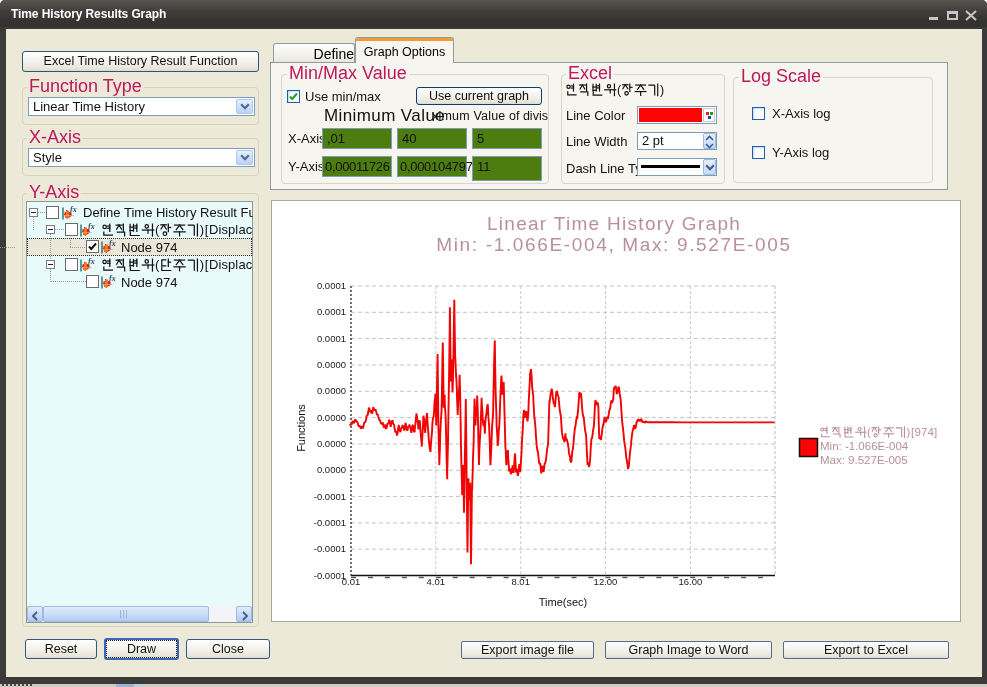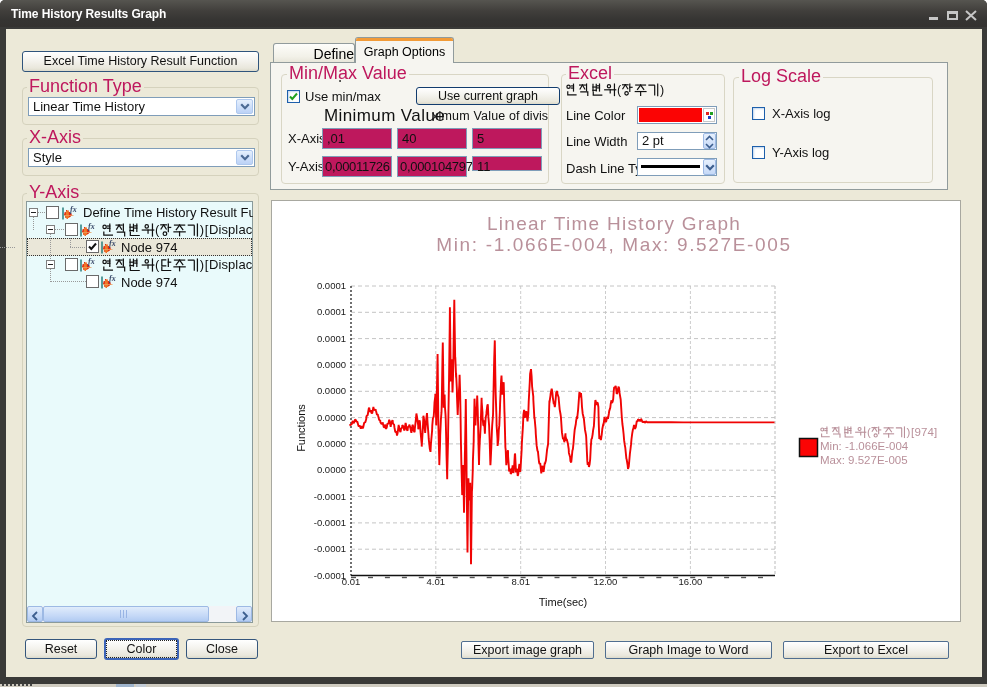--- a/index.html
+++ b/index.html
@@ -2,21 +2,21 @@
 <html><head><meta charset="utf-8"><style>
 *{margin:0;padding:0;box-sizing:border-box}
 body{width:987px;height:687px;position:relative;background:#fff;font-family:"Liberation Sans",sans-serif;overflow:hidden}
 .abs{position:absolute}
 .win{position:absolute;left:0;top:0;width:987px;height:684px;background:#3a3a38;border-radius:5px 5px 0 0}
 .tbar{position:absolute;left:0;top:0;width:987px;height:27px;background:linear-gradient(#565550,#413f3c 40%,#353432 75%,#343230);border-radius:5px 5px 0 0}
 .client{position:absolute;left:6px;top:29px;width:976px;height:648px;background:#ece9d8}
 .grp{position:absolute;border:1px solid #d5d2bd;border-radius:4px}
 .grplbl{position:absolute;color:#be185d;font-size:18px;line-height:13px;padding:0 2px}
 .xpbtn{position:absolute;border:1px solid #35567c;border-radius:3px;background:linear-gradient(#ffffff,#f4f3ee 45%,#e9e7dc 85%,#dcdacb);font-size:12.5px;color:#111;text-align:center}
-.edit{position:absolute;border:1px solid #7f9db9;background:#be185d;font-size:13px;color:#111}
+.edit{position:absolute;border:1px solid #7f9db9;background:#4d7c0f;font-size:13px;color:#111}
 .combo{position:absolute;border:1px solid #7f9db9;background:#fff}
 .cbtn{position:absolute;right:1px;top:1px;bottom:1px;width:17px;background:linear-gradient(#e6f0fd,#cfe0fa 50%,#bcd2f6);border:1px solid #aec8ee;border-radius:2px;display:flex;align-items:center;justify-content:center}
 .lbl{position:absolute;font-size:13px;color:#111;line-height:14px;white-space:nowrap}
 </style></head><body>
 
 <div class="win"></div>
 <div class="tbar"></div>
 <div class="abs" style="left:0;top:684px;width:987px;height:3px;background:#cfcbc0"></div>
 <div class="abs" style="left:2px;top:684px;width:30px;height:2px;background:repeating-linear-gradient(90deg,#444 0 2px,#cfcbc0 2px 4px)"></div>
 <div class="abs" style="left:116px;top:684px;width:18px;height:3px;background:#9fb4cc"></div>
@@ -260,46 +260,46 @@
 <div class="abs" style="left:27px;top:606px;width:16px;height:16px;background:linear-gradient(#e0ecfb,#c6d9f7 60%,#b2cbf2);border:1px solid #9db9e4;border-radius:2px"><svg width="8" height="10" style="margin:2px 0 0 3px">
       <path d="M6,1 L2,5 L6,9" fill="none" stroke="#3c5e8e" stroke-width="1.8"></path>
     </svg></div>
 <div class="abs" style="left:236px;top:606px;width:16px;height:16px;background:linear-gradient(#e0ecfb,#c6d9f7 60%,#b2cbf2);border:1px solid #9db9e4;border-radius:2px"><svg width="8" height="10" style="margin:2px 0 0 4px">
       <path d="M2,1 L6,5 L2,9" fill="none" stroke="#3c5e8e" stroke-width="1.8"></path>
     </svg></div>
 <div class="abs" style="left:43px;top:606px;width:166px;height:16px;background:linear-gradient(#e0ecfb,#c6d9f7 60%,#b2cbf2);border:1px solid #9db9e4;border-radius:2px"></div>
 <div class="abs" style="left:120px;top:610px;width:9px;height:8px;background:repeating-linear-gradient(90deg,#98b4e4 0 1px,transparent 1px 3px)"></div>
 <div class="xpbtn" style="left:25px;top:639px;width:72px;height:20px;line-height:18px">Reset</div>
 <div class="xpbtn" style="left:104px;top:638px;width:75px;height:22px;border:2px solid #3c64b8;border-radius:3px">
-    <div style="position:absolute;left:0px;top:0px;right:0px;bottom:0px;outline:1px dotted #222;outline-offset:-1px;line-height:18px">Color</div>
-  </div>
-<div class="xpbtn" style="left:186px;top:639px;width:72px;height:20px;line-height:18px">Close</div>
+    <div style="position:absolute;left:0px;top:0px;right:0px;bottom:0px;outline:1px dotted #222;outline-offset:-1px;line-height:18px">Draw</div>
+  </div>
+<div class="xpbtn" style="left:186px;top:639px;width:84px;height:20px;line-height:18px">Close</div>
 <div class="abs" style="left:270px;top:62px;width:678px;height:128px;background:#f6f5f0;border:1px solid #919b9c"></div>
 <div class="abs" style="left:273px;top:43px;width:82px;height:19px;background:linear-gradient(#fdfdfa,#f2f1e8 70%,#e8e6da);border:1px solid #919b9c;border-bottom:none;border-radius:3px 3px 0 0;font-size:14px;text-align:right;line-height:20px">Define Graph</div>
 <div class="abs" style="left:355px;top:37px;width:99px;height:26px;background:#f6f5f0;border:1px solid #919b9c;border-bottom:none;border-radius:3px 3px 0 0;overflow:hidden;font-size:12.5px;text-align:center;line-height:29px"><div style="position:absolute;left:0;top:0;width:100%;height:3px;background:#f29b38"></div>Graph Options</div>
 <div class="grp" style="left:281px;top:74px;width:268px;height:110px;border-color:#d9d6c5"></div>
 <div class="grplbl" style="left:287px;top:67px;background:#f6f5f0">Min/Max Value</div>
 <div style="position:absolute;left:287px;top:90px;width:13px;height:13px;background:#fff;border:1px solid #1d5fab;box-sizing:border-box;box-shadow:inset 1px 1px 2px #c0d4ec">
     <svg width="11" height="11" style="position:absolute;left:0px;top:0px">
       <path d="M2,5.5 L4.3,8 L9,2.5" fill="none" stroke="#21a121" stroke-width="2"></path>
     </svg>
   </div>
 <div class="lbl" style="left:305px;top:90px">Use min/max</div>
-<div class="xpbtn" style="left:416px;top:87px;width:144px;height:18px;line-height:16px;border:1px solid #123c6e">Use current graph</div>
+<div class="xpbtn" style="left:416px;top:87px;width:126px;height:18px;line-height:16px;border:1px solid #123c6e">Use current graph</div>
 <div class="lbl" style="left:324px;top:109px;font-size:17px;letter-spacing:.4px">Minimum Value</div>
 <div class="lbl" style="left:432px;top:109px;font-size:12.5px;letter-spacing:.2px">ximum Value</div>
 <div class="abs" style="left:509px;top:109px;width:39px;height:13px;overflow:hidden;font-size:12.5px;color:#111;white-space:nowrap">of divisio</div>
 <div class="lbl" style="left:288px;top:132px">X-Axis</div>
 <div class="lbl" style="left:288px;top:160px">Y-Axis</div>
 <div class="edit" style="left:322px;top:128px;width:70px;height:21px;line-height:19px;padding-left:4px">,01</div>
 <div class="edit" style="left:397px;top:128px;width:70px;height:21px;line-height:19px;padding-left:4px">40</div>
 <div class="edit" style="left:472px;top:128px;width:70px;height:21px;line-height:19px;padding-left:4px">5</div>
 <div class="edit" style="left:322px;top:156px;width:70px;height:21px;line-height:19px;padding-left:2px;letter-spacing:-.3px">0,00011726</div>
 <div class="edit" style="left:397px;top:156px;width:70px;height:21px;line-height:19px;padding-left:2px;letter-spacing:-.3px">0,000104797</div>
-<div class="edit" style="left:472px;top:156px;width:70px;height:15px;line-height:19px;padding-left:4px">11</div>
+<div class="edit" style="left:472px;top:156px;width:70px;height:25px;line-height:19px;padding-left:4px">11</div>
 <div class="grp" style="left:561px;top:74px;width:164px;height:110px;border-color:#d9d6c5"></div>
 <div class="grplbl" style="left:566px;top:67px;background:#f6f5f0">Excel</div>
 <div class="abs" style="left:566px;top:83px">
     <svg width="99" height="16" style="display:block">
       <g transform="translate(0.0,0.8) scale(0.1250)" stroke="#111" stroke-width="9.5" stroke-linecap="square">
         <circle cx="20" cy="24" r="13" fill="none"></circle>
         <path d="M60,3 V58" fill="none"></path>
         <path d="M42,17 H60" fill="none"></path>
         <path d="M42,34 H60" fill="none"></path>
         <path d="M14,64 V88 H80" fill="none"></path>
@@ -371,21 +371,21 @@
     <svg width="10" height="7" style="display:block">
       <path d="M1.2,1.2 L5,5.2 L8.8,1.2" fill="none" stroke="#3c5e8e" stroke-width="2.2"></path>
     </svg>
   </div>
 <div class="grp" style="left:733px;top:77px;width:200px;height:106px;border-color:#d9d6c5"></div>
 <div class="grplbl" style="left:739px;top:70px;background:#f6f5f0">Log Scale</div>
 <div style="position:absolute;left:752px;top:107px;width:13px;height:13px;background:#fff;border:1px solid #1d5fab;box-sizing:border-box;box-shadow:inset 1px 1px 2px #c0d4ec"></div>
 <div class="lbl" style="left:772px;top:107px">X-Axis log</div>
 <div style="position:absolute;left:752px;top:146px;width:13px;height:13px;background:#fff;border:1px solid #1d5fab;box-sizing:border-box;box-shadow:inset 1px 1px 2px #c0d4ec"></div>
 <div class="lbl" style="left:772px;top:146px">Y-Axis log</div>
-<div class="xpbtn" style="left:461px;top:641px;width:133px;height:18px;line-height:16px;border-color:#506e90;border-radius:2px">Export image graph</div>
+<div class="xpbtn" style="left:461px;top:641px;width:133px;height:18px;line-height:16px;border-color:#506e90;border-radius:2px">Export image file</div>
 <div class="xpbtn" style="left:605px;top:641px;width:167px;height:18px;line-height:16px;border-color:#506e90;border-radius:2px">Graph Image to Word</div>
 <div class="xpbtn" style="left:783px;top:641px;width:166px;height:18px;line-height:16px;border-color:#506e90;border-radius:2px">Export to Excel</div>
 <div class="abs" style="left:271px;top:200px;width:690px;height:422px;background:#fff;border:1px solid #a8a8a0"></div>
 <svg class="abs" style="left:271px;top:200px" width="690" height="422">
     <text x="343" y="30" font-size="19" fill="#b9909a" text-anchor="middle" letter-spacing="1.3">Linear Time History Graph</text>
     <text x="343" y="51" font-size="19" fill="#b9909a" text-anchor="middle" letter-spacing="1.65">Min: -1.066E-004, Max: 9.527E-005</text>
     <line x1="164.8" y1="86" x2="164.8" y2="375.5" stroke="#cccccc" stroke-width="1" stroke-dasharray="3,2"></line>
     <line x1="249.7" y1="86" x2="249.7" y2="375.5" stroke="#cccccc" stroke-width="1" stroke-dasharray="3,2"></line>
     <line x1="334.5" y1="86" x2="334.5" y2="375.5" stroke="#cccccc" stroke-width="1" stroke-dasharray="3,2"></line>
     <line x1="419.4" y1="86" x2="419.4" y2="375.5" stroke="#cccccc" stroke-width="1" stroke-dasharray="3,2"></line>

